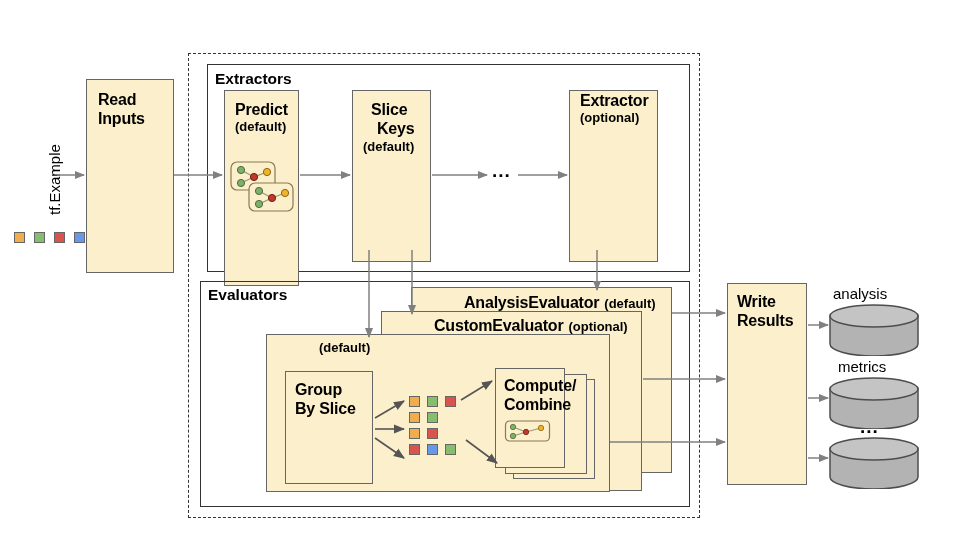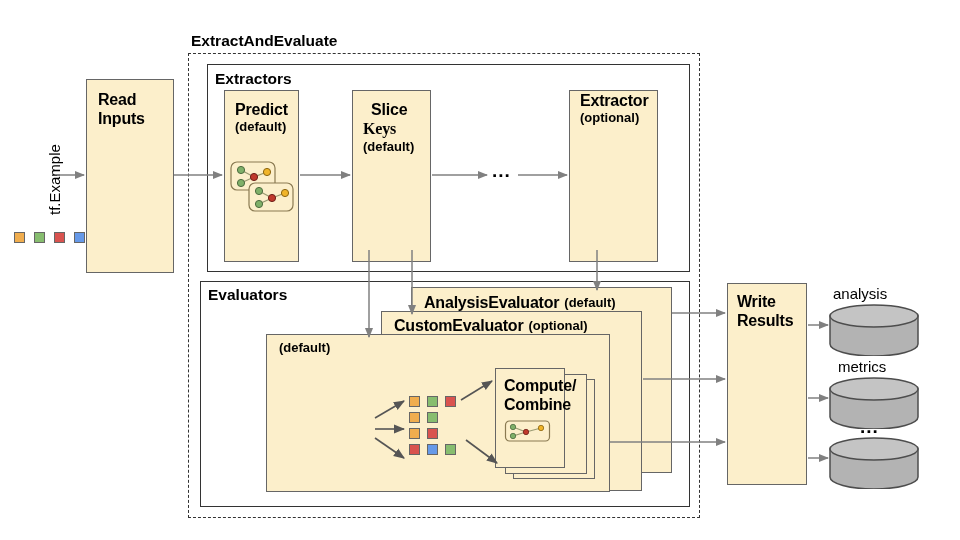--- a/index.html
+++ b/index.html
@@ -10,21 +10,21 @@
 
   
   .tanbox{background:#FCEFCB;border:1.3px solid #666;}
   .plainbox{background:transparent;border:1.3px solid #333;}
   .dashbox{background:transparent;border:1.6px dashed #333;}
 
   .ttl{font-weight:bold;font-size:16px;line-height:1.15;letter-spacing:-0.2px;}
   .sub{font-weight:bold;font-size:13px;line-height:1.15;}
   .grouplabel{font-weight:bold;font-size:15.5px;}
   .plainlabel{font-weight:normal;font-size:15px;}
-  .hdrline{display:flex;align-items:center;gap:5px;white-space:nowrap;}
+  .hdrline{display:flex;align-items:flex-end;gap:5px;white-space:nowrap;margin-left:40px;}
 
   .vlabel{transform:rotate(-90deg);transform-origin:left top;white-space:nowrap;
           font-size:15px;}
 
   .sw{width:11px;height:11px;border:1.4px solid #666;box-sizing:border-box;display:inline-block;}
 
   svg.overlay{position:absolute;left:0;top:0;width:960px;height:540px;pointer-events:none;}
   .ell{font-weight:bold;font-size:19px;letter-spacing:1px;}
 </style>
 </head>
@@ -43,30 +43,29 @@
     <span class="sw" style="background:#6699E8"></span>
   </div>
 
   
   <div class="abs tanbox" style="left:86px; top:79px; width:88px; height:194px;">
     <div class="ttl" style="padding:11px 0 0 11px;">Read</div>
     <div class="ttl" style="padding:1px 0 0 11px;">Inputs</div>
   </div>
 
   
-  <div class="abs grouplabel" style="left:191px; top:32px;">ExtractAndEvaluate</div>
 
   <div class="abs dashbox" style="left:188px; top:53px; width:512px; height:465px;"></div>
 
   
   <div class="abs plainbox" style="left:207px; top:64px; width:483px; height:208px;"></div>
   <div class="abs grouplabel" style="left:215px; top:70px;">Extractors</div>
 
   
-  <div class="abs tanbox" style="left:224px; top:90px; width:75px; height:172px;">
+  <div class="abs tanbox" style="left:224px; top:90px; width:75px; height:196px;">
     <div class="ttl" style="padding:10px 0 0 10px;">Predict</div>
     <div class="sub" style="padding:1px 0 0 10px;">(default)</div>
     
     <span>
       <svg class="abs" style="left:4px; top:68px;" width="72" height="62" viewBox="0 0 72 62">
         <g stroke="#8a7a52" fill="#FCEFCB">
           <rect x="2" y="3" width="44" height="28" rx="6" stroke-width="1.2"></rect>
         </g>
         <g stroke="#9a9a72" stroke-width="1.3" fill="none">
           <line x1="12" y1="11" x2="25" y2="18"></line>
@@ -89,21 +88,21 @@
         <circle cx="30" cy="45" r="3.6" fill="#7FB069" stroke="#4d6b3f" stroke-width="1"></circle>
         <circle cx="43" cy="39" r="3.6" fill="#C0392B" stroke="#6e2018" stroke-width="1"></circle>
         <circle cx="56" cy="34" r="3.6" fill="#F0B429" stroke="#8a6410" stroke-width="1"></circle>
       </svg>
     </span>
   </div>
 
   
   <div class="abs tanbox" style="left:352px; top:90px; width:79px; height:172px;">
     <div class="ttl" style="padding:10px 0 0 10px;margin-left:8px;">Slice</div>
-    <div class="ttl" style="padding:1px 0 0 10px;font-family:Liberation Serif, serif;">Keys</div>
+    <div class="ttl" style="padding:1px 0 0 24px;">Keys</div>
     <div class="sub" style="padding:1px 0 0 10px;">(default)</div>
   </div>
 
   
   <div class="abs ell" style="left:492px; top:160px;">...</div>
 
   
   <div class="abs tanbox" style="left:569px; top:90px; width:89px; height:172px;">
     <div class="ttl" style="padding:1px 0 0 10px;">Extractor</div>
     <div class="sub" style="padding:1px 0 0 10px;">(optional)</div>
@@ -130,20 +129,25 @@
   </div>
 
   
   <div class="abs tanbox" style="left:266px; top:334px; width:344px; height:158px;">
     <div class="hdrline" style="padding:6px 0 0 12px;">
       <span class="sub">(default)</span>
     </div>
   </div>
 
   
+  <div class="abs" style="left:285px; top:371px; width:88px; height:113px;
+       background:#FCEFCB;border:1.3px solid #666;">
+    <div class="ttl" style="padding:9px 0 0 9px;">Group</div>
+    <div class="ttl" style="padding:1px 0 0 9px;">By Slice</div>
+  </div>
 
   
   <div class="abs" style="left:409px; top:396px; display:flex; flex-direction:column; gap:5px;">
     <div style="display:flex; gap:7px;">
       <span class="sw" style="background:#F0AD4E"></span>
       <span class="sw" style="background:#87BD6F"></span>
       <span class="sw" style="background:#D9534F"></span>
     </div>
     <div style="display:flex; gap:7px;">
       <span class="sw" style="background:#F0AD4E"></span>

